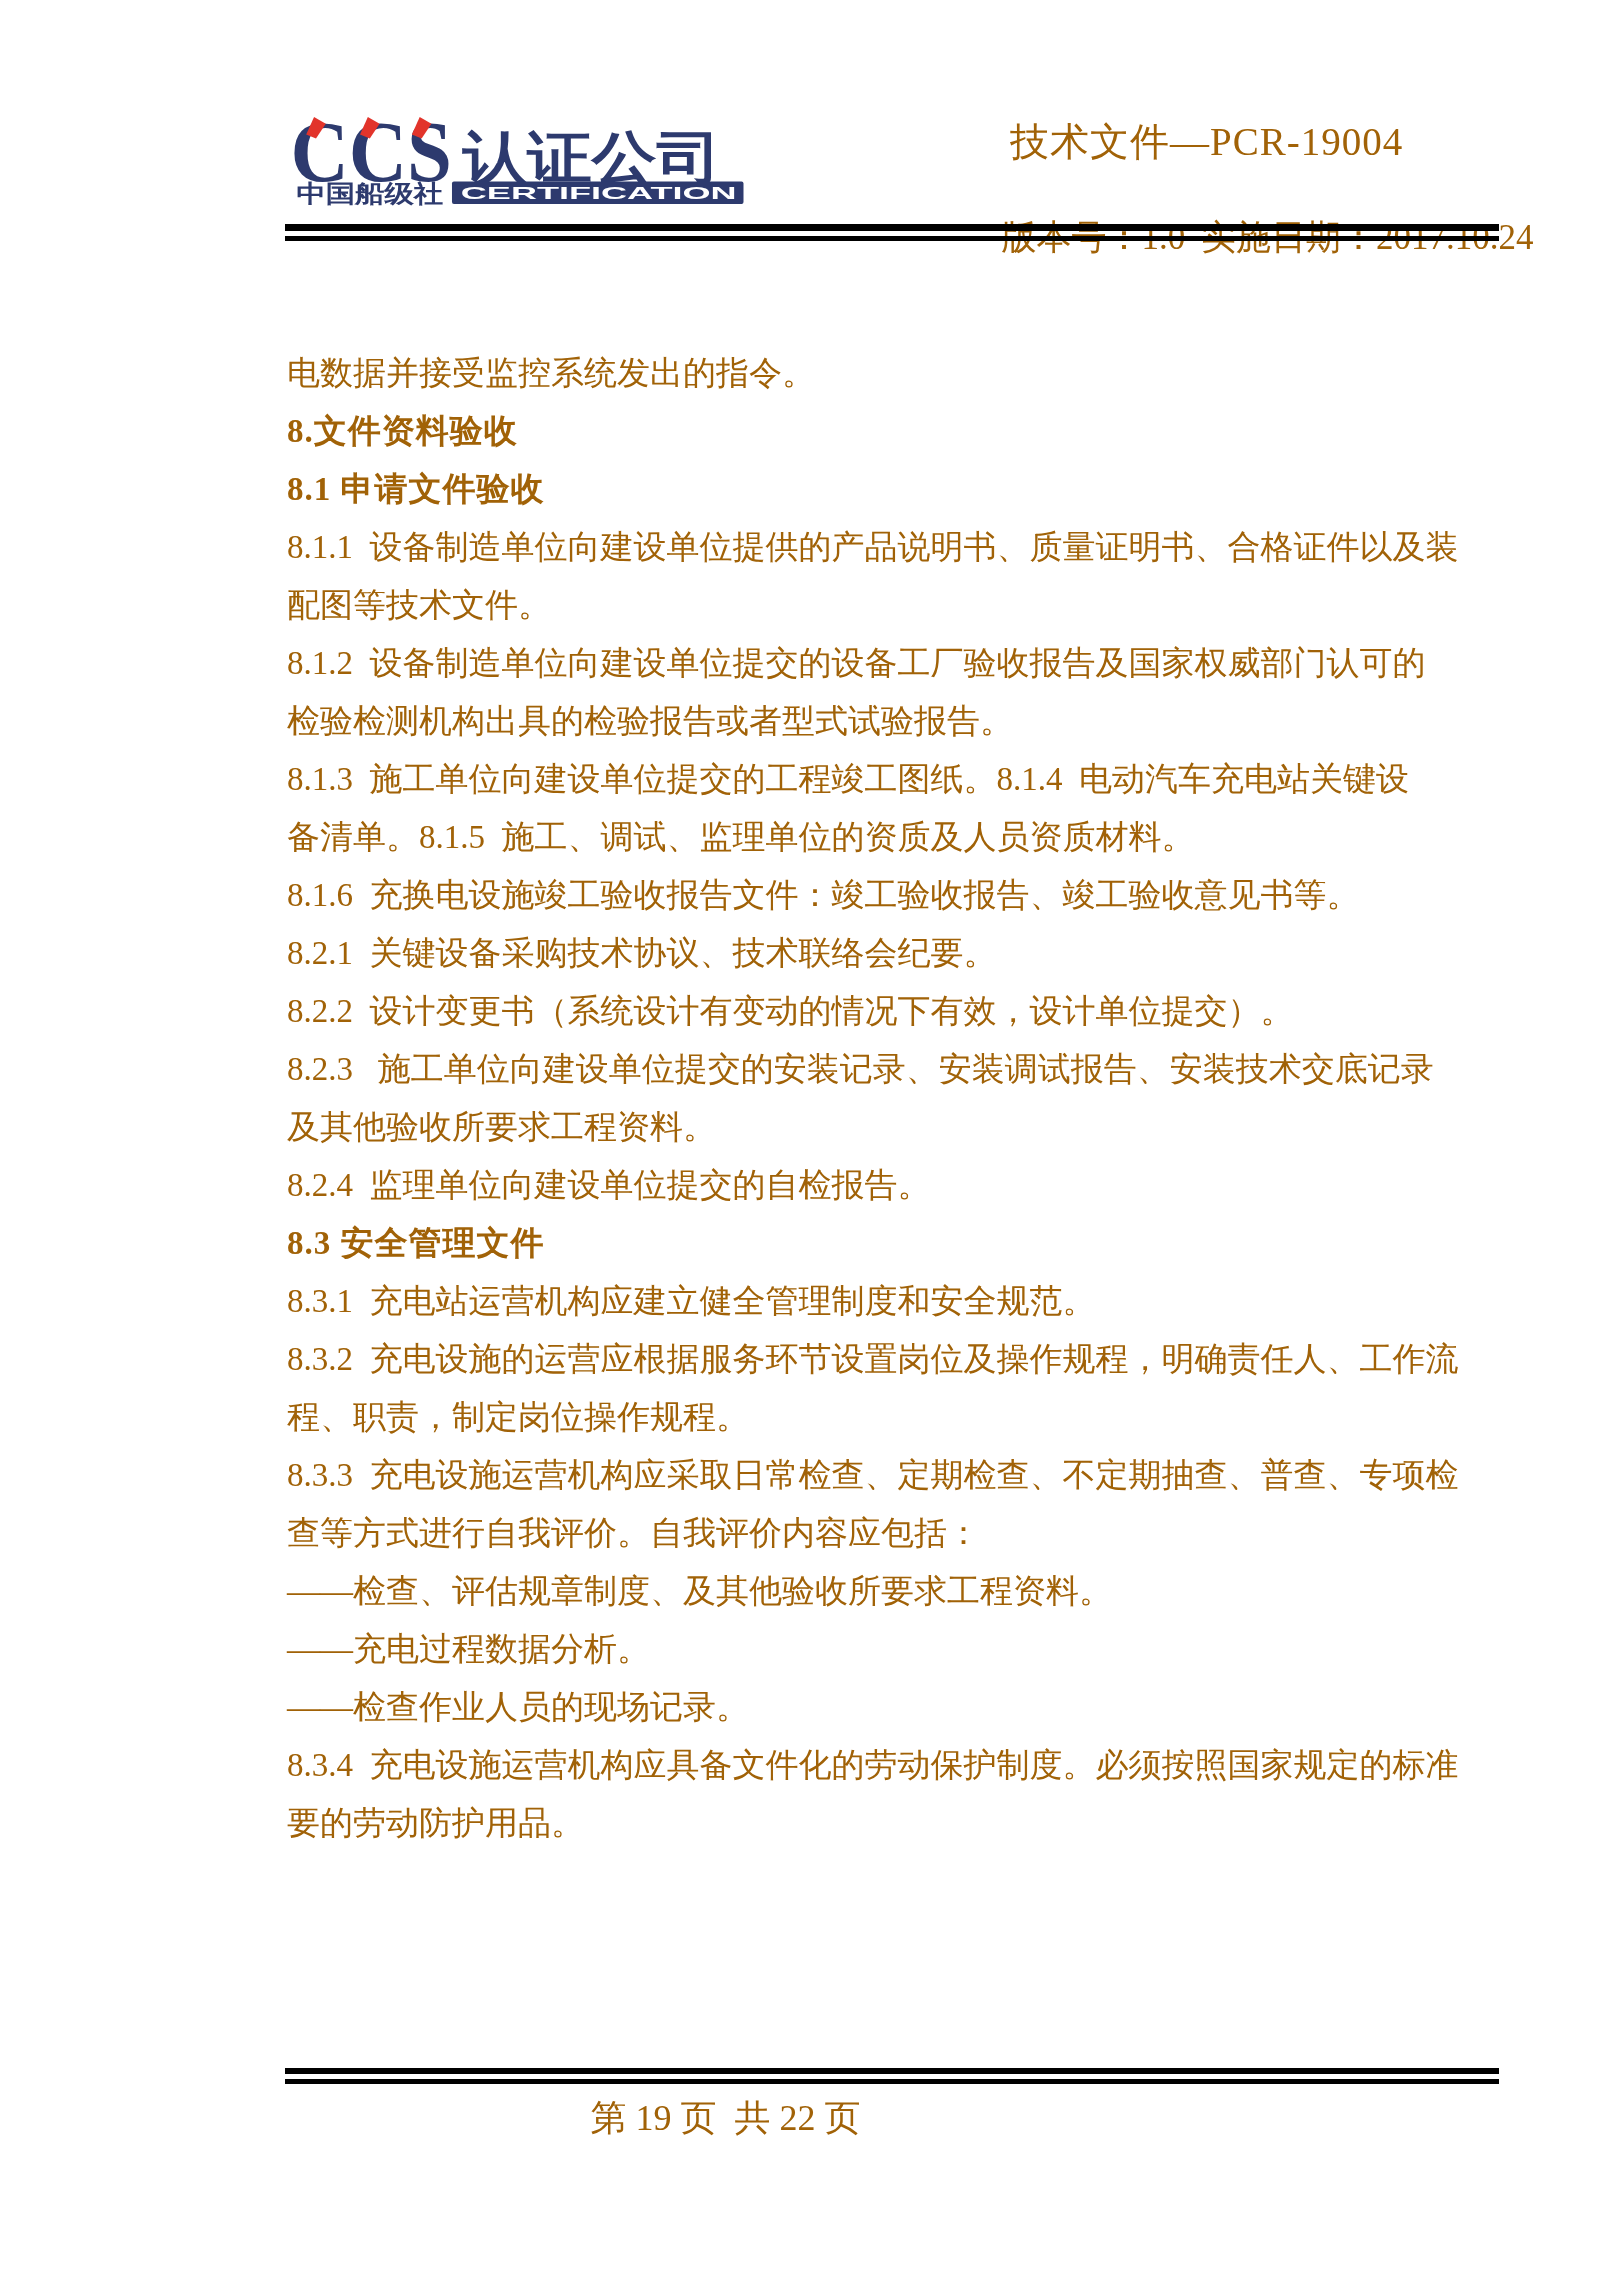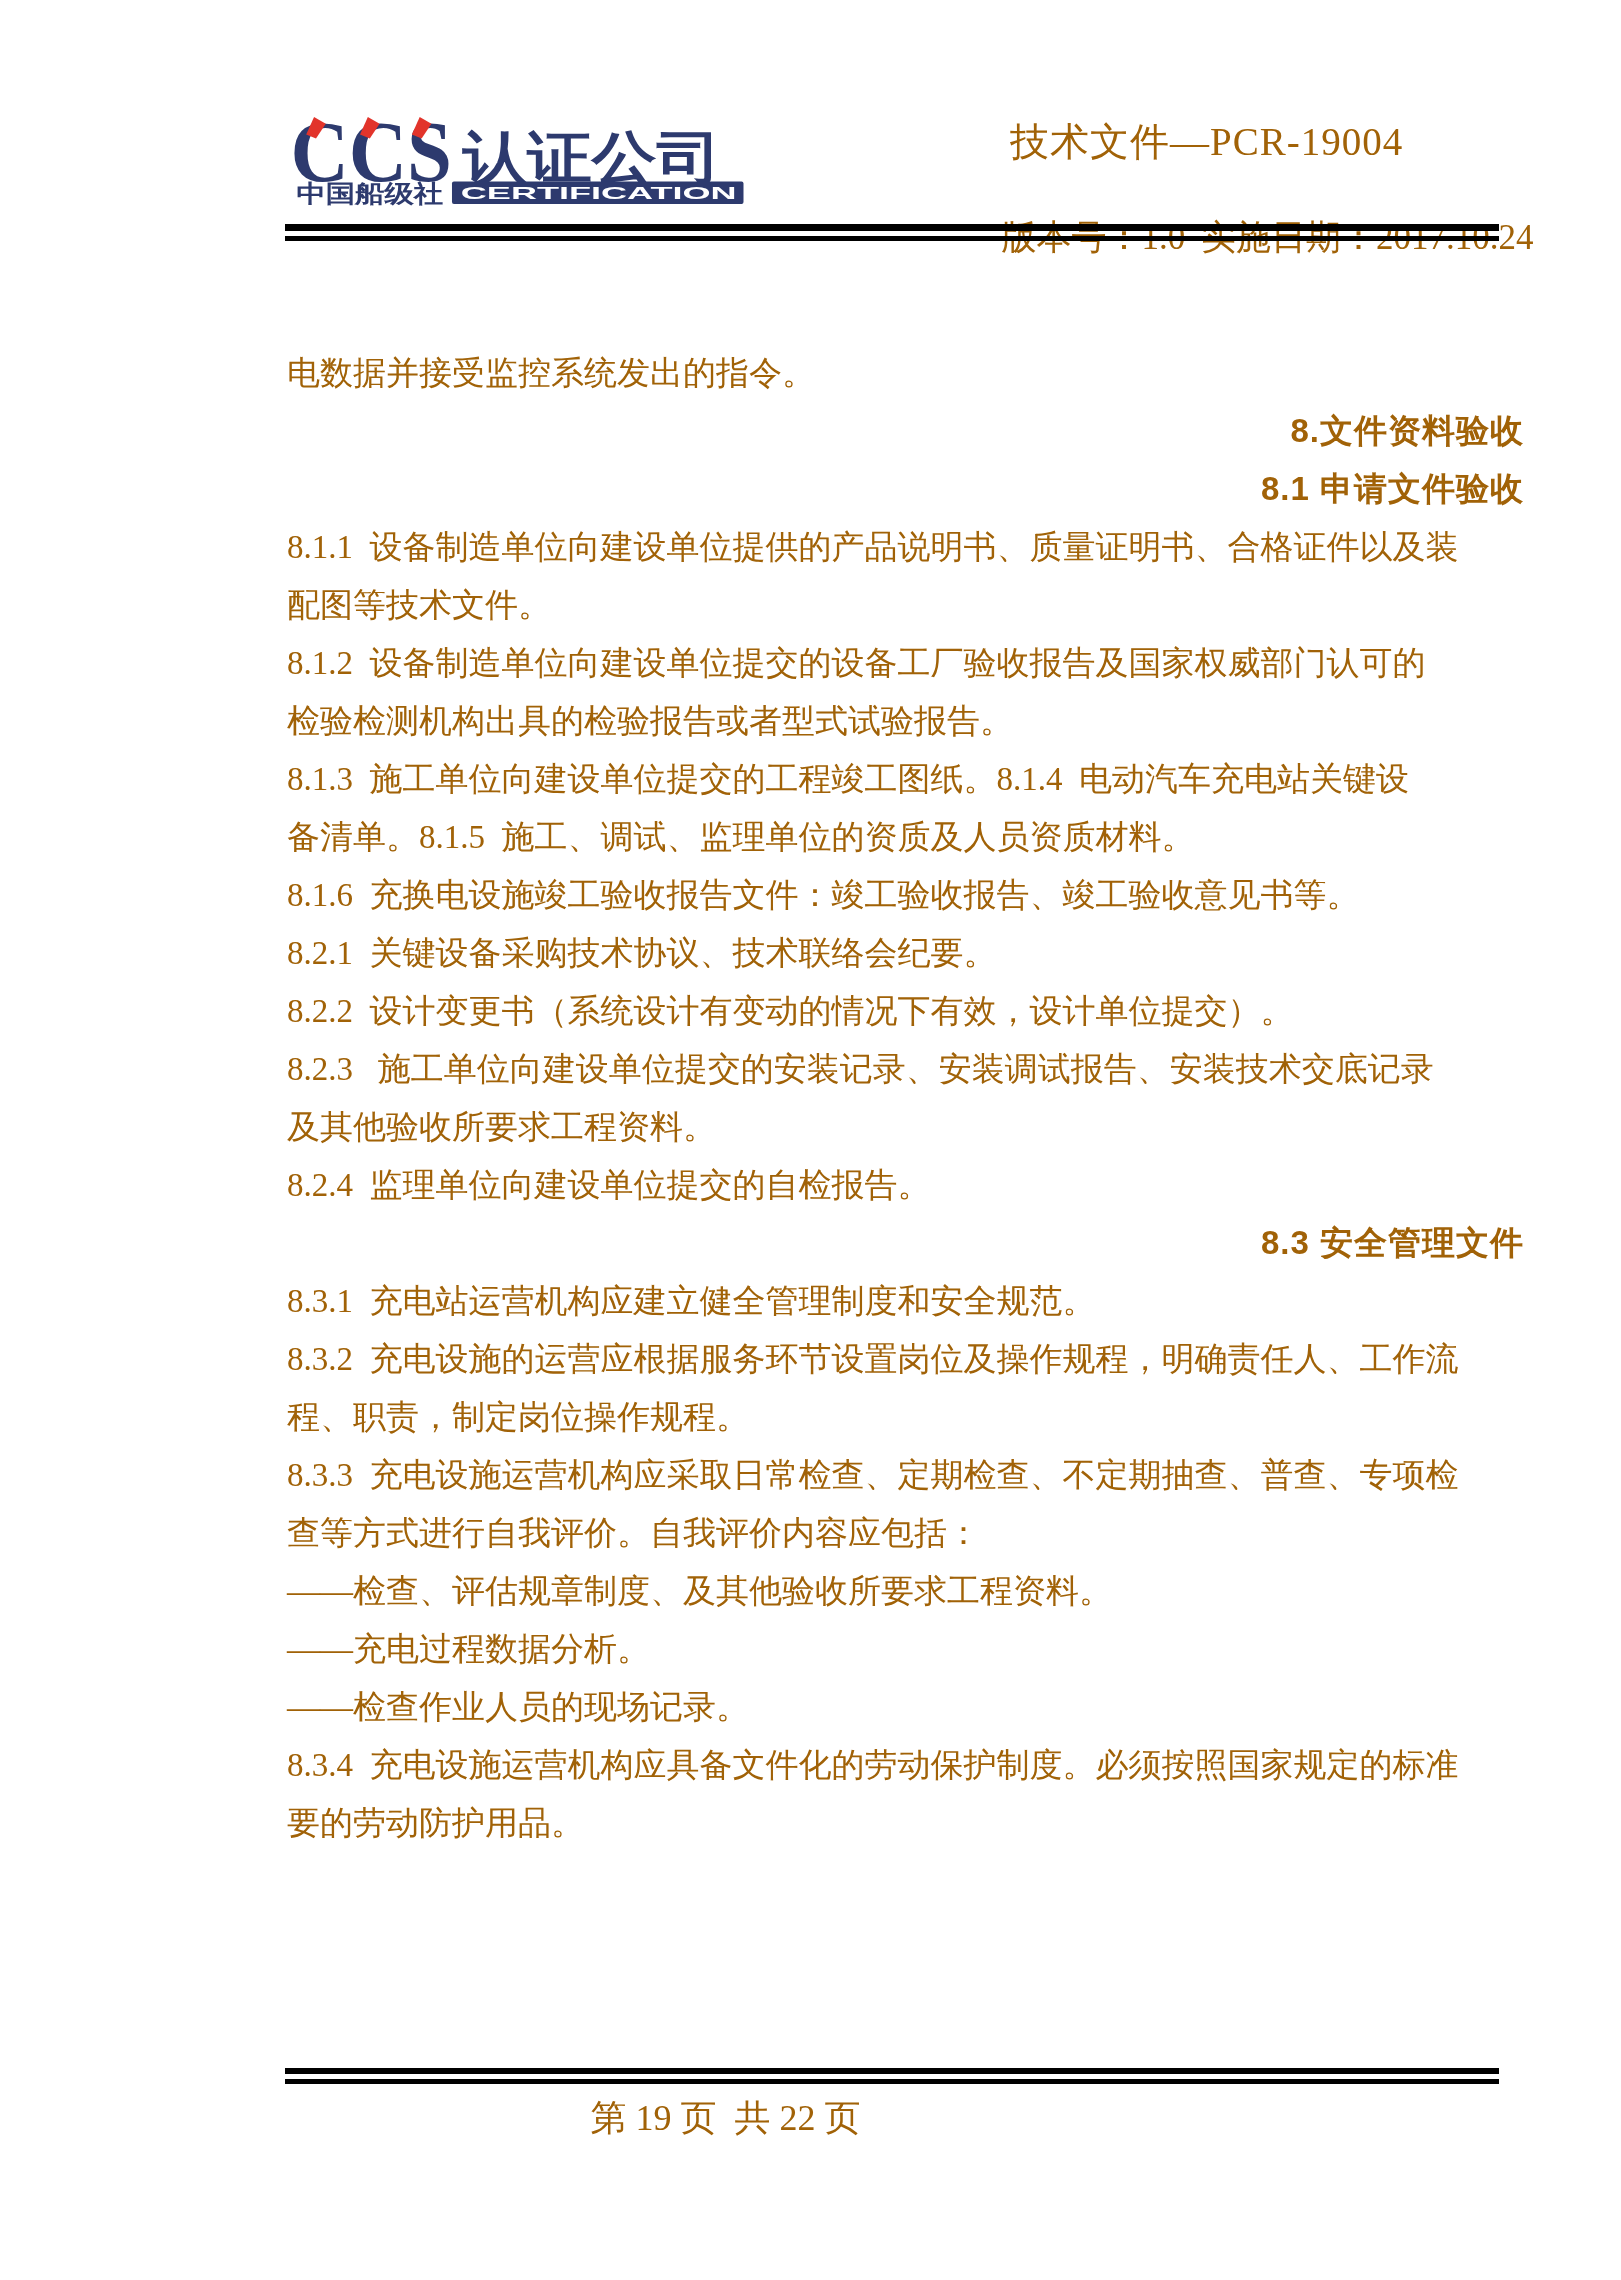--- a/index.html
+++ b/index.html
@@ -26,23 +26,22 @@
   .rule .bar2{height:4.9px;background:#000;}
   .rule-footer .bar1{height:5.9px;}
   
   .body-lines{position:absolute;left:242px;top:344px;width:1237px;}
   .line{
     font-size:33px;height:58px;line-height:58px;white-space:pre;
     font-family:"Liberation Serif","DejaVu Serif",serif;
   }
   .line.heading{
     font-weight:bold;
-    font-family:Liberation Sans, sans-serif;
+    font-family:Liberation Serif, serif;
     letter-spacing:1px;
-    text-align:right;
   }
   
   .page-no{
     position:absolute;left:0;top:2099px;width:1361px;text-align:center;
     font-size:36px;line-height:39px;white-space:pre;
   }
 </style>
 </head>
 <body>
 

